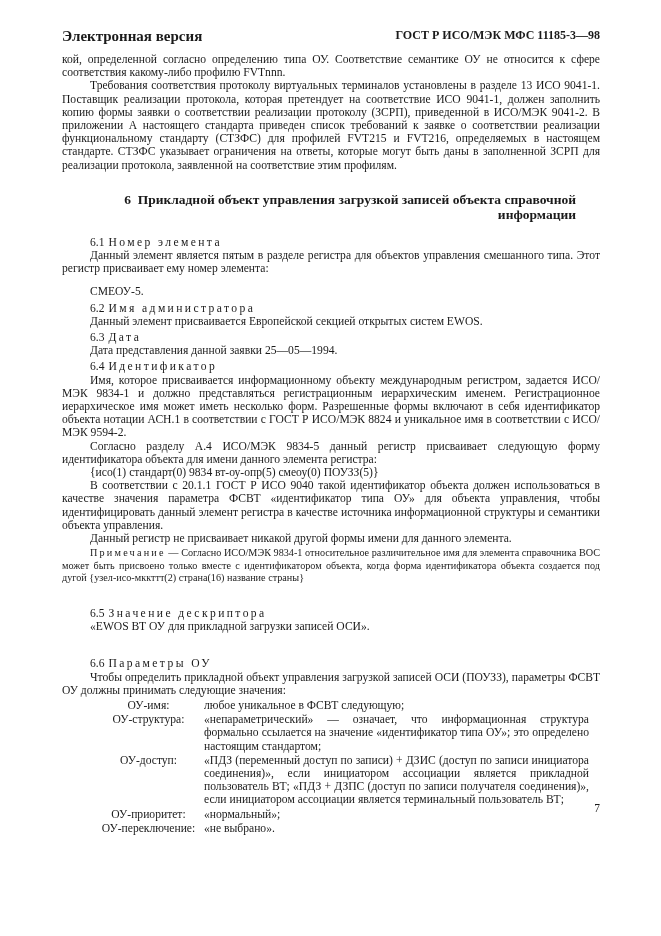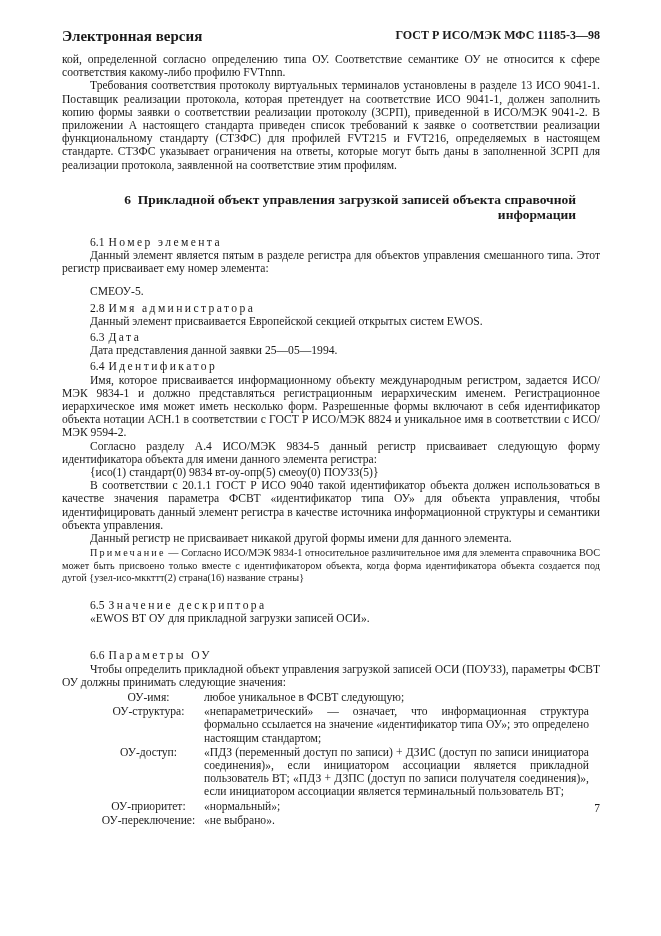--- a/index.html
+++ b/index.html
@@ -52,35 +52,35 @@
     <p class="ind">Требования соответствия протоколу виртуальных терминалов установлены в разделе 13 ИСО 9041-1. Поставщик реализации протокола, которая претендует на соответствие ИСО 9041-1, должен заполнить копию формы заявки о соответствии реализации протоколу (ЗСРП), приведенной в ИСО/МЭК 9041-2. В приложении А настоящего стандарта приведен список требований к заявке о соответствии реализации функциональному стандарту (СТЗФС) для профилей FVT215 и FVT216, определяемых в настоящем стандарте. СТЗФС указывает ограничения на ответы, которые могут быть даны в заполненной ЗСРП для реализации протокола, заявленной на соответствие этим профилям.</p>
 
     <div class="sec-title">
       <span>6</span>&nbsp;&nbsp;<span>Прикладной объект управления загрузкой записей объекта справочной информации</span>
     </div>
 
     <p class="sub"><span class="num">6.1</span><span>Номер элемента</span></p>
     <p class="ind">Данный элемент является пятым в разделе регистра для объектов управления смешанного типа. Этот регистр присваивает ему номер элемента:</p>
     <p class="blk sp-top">СМЕОУ-5.</p>
 
-    <p class="sub"><span class="num">2.8</span><span>Имя администратора</span></p>
+    <p class="sub"><span class="num">6.2</span><span>Имя администратора</span></p>
     <p class="blk">Данный элемент присваивается Европейской секцией открытых систем EWOS.</p>
 
     <p class="sub"><span class="num">6.3</span><span>Дата</span></p>
     <p class="blk">Дата представления данной заявки 25—05—1994.</p>
 
     <p class="sub"><span class="num">6.4</span><span>Идентификатор</span></p>
     <p class="ind">Имя, которое присваивается информационному объекту международным регистром, задается ИСО/МЭК 9834-1 и должно представляться регистрационным иерархическим именем. Регистрационное иерархическое имя может иметь несколько форм. Разрешенные формы включают в себя идентификатор объекта нотации АСН.1 в соответствии с ГОСТ Р ИСО/МЭК 8824 и уникальное имя в соответствии с ИСО/МЭК 9594-2.</p>
     <p class="ind">Согласно разделу А.4 ИСО/МЭК 9834-5 данный регистр присваивает следующую форму идентификатора объекта для имени данного элемента регистра:</p>
     <p class="blk">{исо(1) стандарт(0) 9834 вт-оу-опр(5) смеоу(0) ПОУЗЗ(5)}</p>
     <p class="ind">В соответствии с 20.1.1 ГОСТ Р ИСО 9040 такой идентификатор объекта должен использоваться в качестве значения параметра ФСВТ «идентификатор типа ОУ» для объекта управления, чтобы идентифицировать данный элемент регистра в качестве источника информационной структуры и семантики объекта управления.</p>
     <p class="ind">Данный регистр не присваивает никакой другой формы имени для данного элемента.</p>
     <p class="ind note"><span class="lbl">Примечание</span><span> — Согласно ИСО/МЭК 9834-1 относительное различительное имя для элемента справочника ВОС может быть присвоено только вместе с идентификатором объекта, когда форма идентификатора объекта создается под дугой {узел-исо-мккттт(2) страна(16) название страны}</span></p>
 
-    <p class="sub" style="margin-top:15px"><span class="num">6.5</span><span>Значение дескриптора</span></p>
+    <p class="sub" style="margin-top:23px"><span class="num">6.5</span><span>Значение дескриптора</span></p>
     <p class="blk">«EWOS ВТ ОУ для прикладной загрузки записей ОСИ».</p>
 
     <p class="sub" style="margin-top:24px"><span class="num">6.6</span><span>Параметры ОУ</span></p>
     <p class="ind">Чтобы определить прикладной объект управления загрузкой записей ОСИ (ПОУЗЗ), параметры ФСВТ ОУ должны принимать следующие значения:</p>
 
     <div class="params">
       <div class="prow">
         <span class="k">ОУ-имя:</span>
         <span class="v">любое уникальное в ФСВТ следующую;</span>
       </div>

